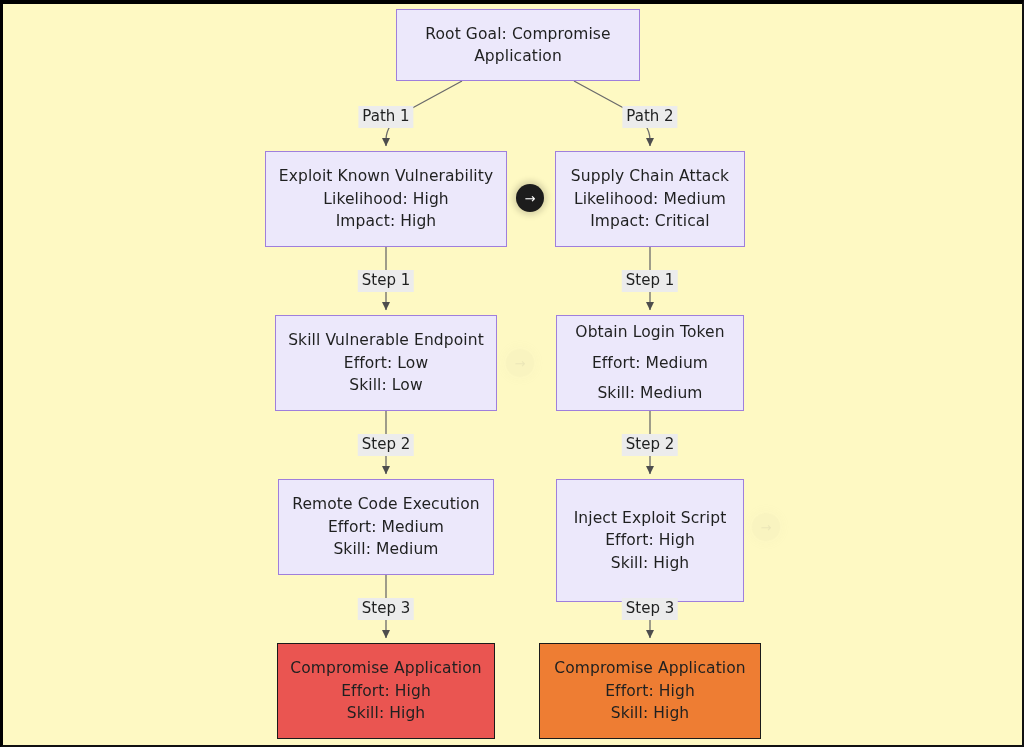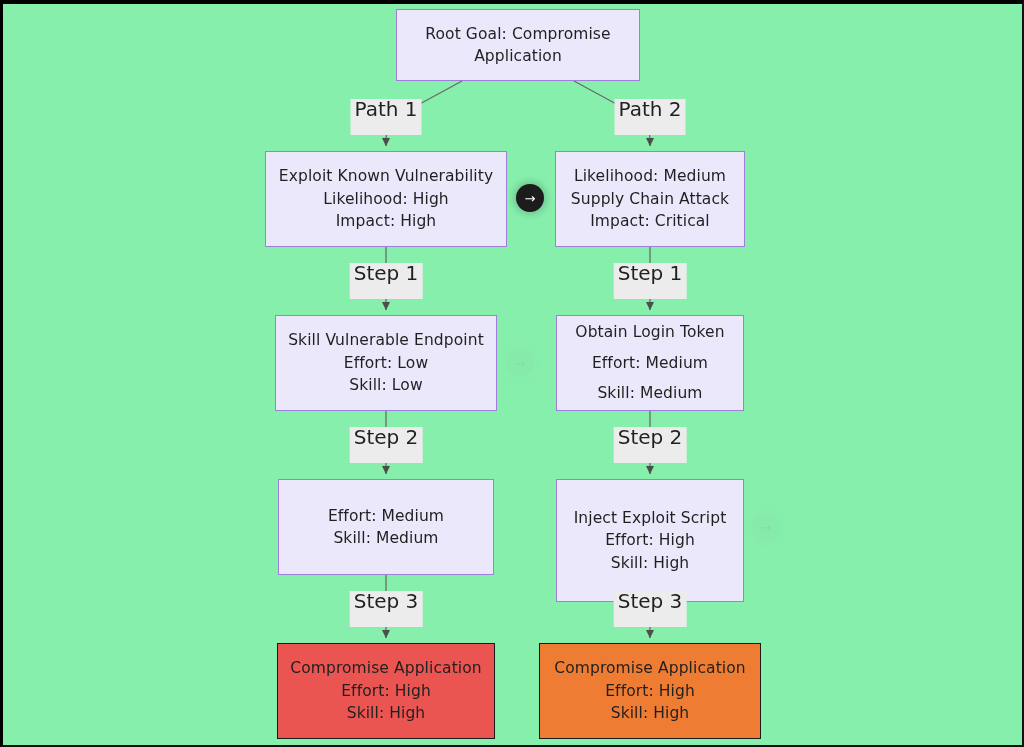--- a/index.html
+++ b/index.html
@@ -12,21 +12,21 @@
     height: 747px;
     overflow: hidden;
     font-family: "DejaVu Sans", sans-serif;
   }
 
   #frame {
     position: relative;
     width: 1024px;
     height: 747px;
     box-sizing: border-box;
-    background: #86efac;
+    background: #fef9c3;
     border-top: 4px solid #000000;
     border-left: 3px solid #000000;
     border-right: 2px solid #111111;
     border-bottom: 2px solid #111111;
   }
 
   #canvas {
     position: absolute;
     left: -3px;
     top: -4px;
@@ -65,23 +65,23 @@
 
   .node.terminal {
     border: 1.8px solid #1a1a1a;
   }
 
   .edge-label {
     position: absolute;
     transform: translate(-50%, -50%);
     background: #ececec;
     color: #1f2020;
-    font-size: 20px;
+    font-size: 15px;
     line-height: 19px;
-    padding: 1px 4px 16px 4px;
+    padding: 1px 4px 2px 4px;
     white-space: nowrap;
   }
 
   .badge {
     position: absolute;
     transform: translate(-50%, -50%);
     width: 28px;
     height: 28px;
     border-radius: 50%;
     background: #1c1c1c;
@@ -145,35 +145,36 @@
 
     <div class="node process" style="left:275px; top:315px; width:222px; height:96px;">
       <span class="line">Skill Vulnerable Endpoint</span>
       <span class="line">Effort: Low</span>
       <span class="line">Skill: Low</span>
     </div>
 
     <div class="edge-label" style="left:386px; top:445px;">Step 2</div>
 
     <div class="node process" style="left:278px; top:479px; width:216px; height:96px;">
+      <span class="line">Remote Code Execution</span>
       <span class="line">Effort: Medium</span>
       <span class="line">Skill: Medium</span>
     </div>
 
     <div class="edge-label" style="left:386px; top:609px;">Step 3</div>
 
     <div class="node terminal" style="left:277px; top:643px; width:218px; height:96px; background:#ea5551;">
       <span class="line">Compromise Application</span>
       <span class="line">Effort: High</span>
       <span class="line">Skill: High</span>
     </div>
 
     <div class="node process" style="left:555px; top:151px; width:190px; height:96px;">
+      <span class="line">Supply Chain Attack</span>
       <span class="line">Likelihood: Medium</span>
-      <span class="line">Supply Chain Attack</span>
       <span class="line">Impact: Critical</span>
     </div>
 
     <div class="edge-label" style="left:650px; top:281px;">Step 1</div>
 
     <div class="node process" style="left:556px; top:315px; width:188px; height:96px;gap:8px;">
       <span class="line">Obtain Login Token</span>
       <span class="line">Effort: Medium</span>
       <span class="line">Skill: Medium</span>
     </div>

